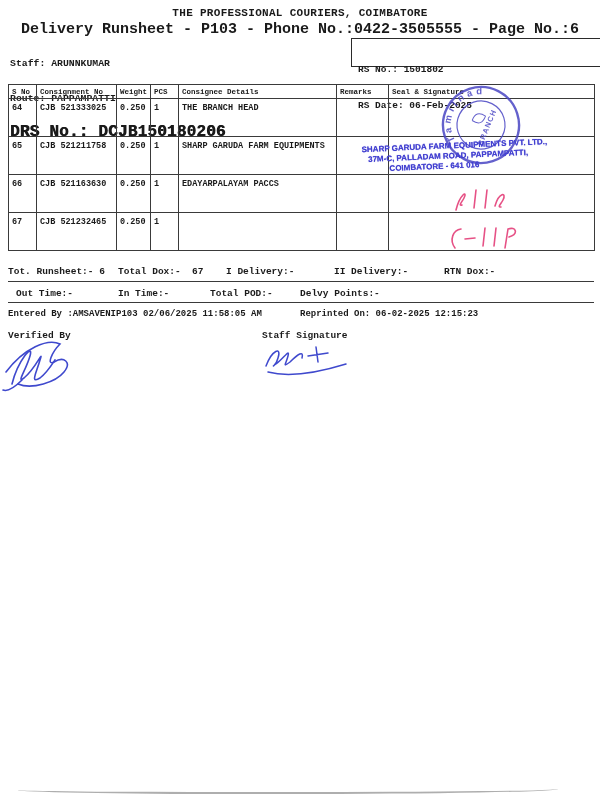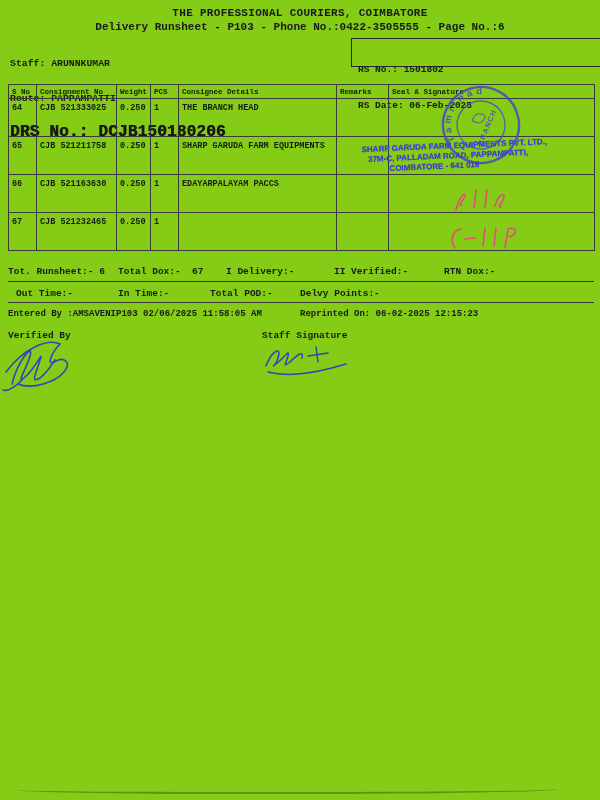--- a/index.html
+++ b/index.html
@@ -1,23 +1,23 @@
 <!DOCTYPE html>
 <html><head>
 <meta charset="utf-8">
 <style>
   * { margin:0; padding:0; box-sizing:border-box; }
   html,body { background:#e9e9e9; }
   .page {
     position:relative; width:600px; height:800px; margin:0 auto;
-    background:#84cc16; color:#1a1a1a; overflow:hidden;
+    background:#ffffff; color:#1a1a1a; overflow:hidden;
     font-family:"Liberation Mono","DejaVu Sans Mono",monospace; font-weight:700;
   }
   .title { position:absolute; top:7px; left:0; width:100%; text-align:center; font-size:11px; letter-spacing:.3px; }
-  .subtitle { position:absolute; top:21px; left:0; width:100%; text-align:center; font-size:11px; }
+  .subtitle { position:absolute; top:21px; left:0; width:100%; text-align:center; font-size:15px; }
 
   .info { position:absolute; left:10px; top:35px; font-size:9.8px; line-height:11.5px; white-space:pre; }
   .info .drs { font-size:16px; text-shadow:.6px 0 currentColor; letter-spacing:.2px; }
   .info .veh { margin-top:1px; }
 
   .rsbox {
     position:absolute; left:351px; top:38px; width:266px; height:29px;
     border:1.5px solid #2a2a2a; font-size:9.5px; line-height:12px; padding:1px 6px; white-space:pre;
   }
 
@@ -168,21 +168,21 @@
       <path d="M38,22 L40,4"></path>
       <path d="M49,22 L51,4"></path>
       <path d="M60,24 L63,5 C71,2 74,10 64,13"></path>
     </g>
   </svg>
 
   <div class="sline" style="top:266px;">
     <span style="left:0">Tot. Runsheet:- 6</span>
     <span style="left:110px">Total Dox:-  67</span>
     <span style="left:218px">I Delivery:-</span>
-    <span style="left:326px">II Verified:-</span>
+    <span style="left:326px">II Delivery:-</span>
     <span style="left:436px">RTN Dox:-</span>
   </div>
   <div class="hline" style="top:281px;"></div>
 
   <div class="sline" style="top:288px;margin-left:8px;">
     <span style="left:0">Out Time:-</span>
     <span style="left:102px">In Time:-</span>
     <span style="left:194px">Total POD:-</span>
     <span style="left:284px">Delvy Points:-</span>
   </div>

